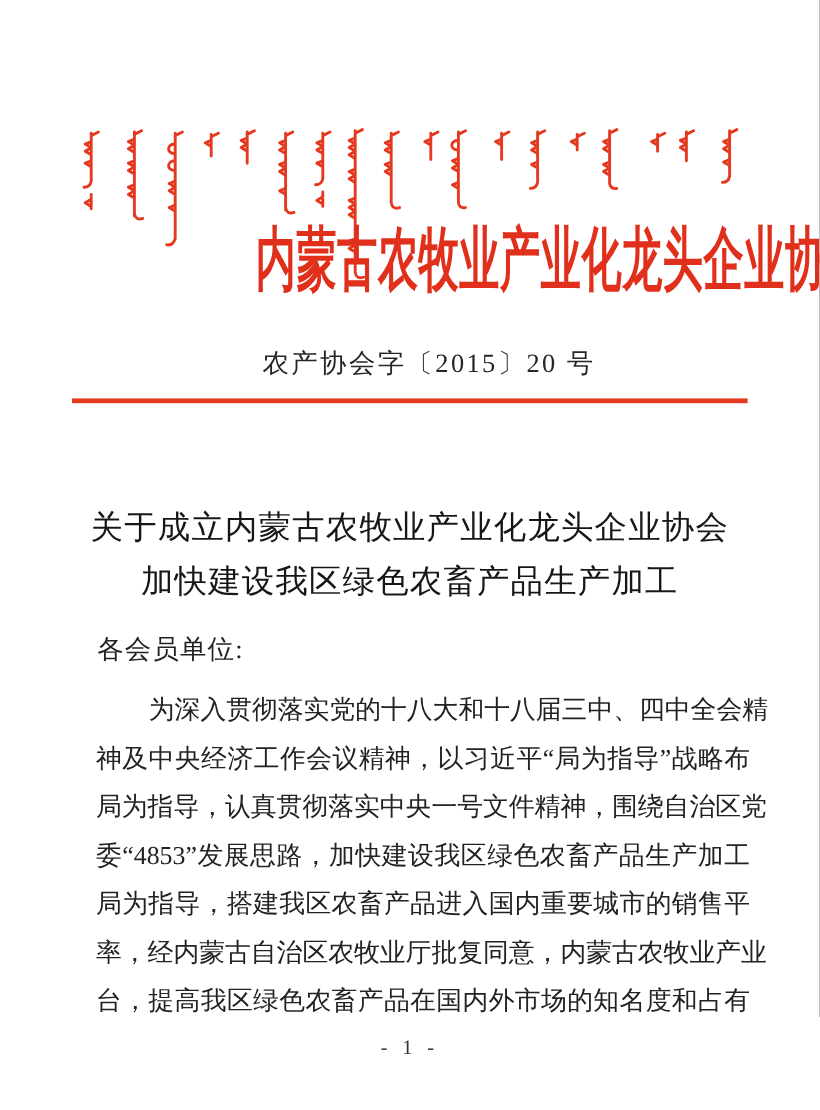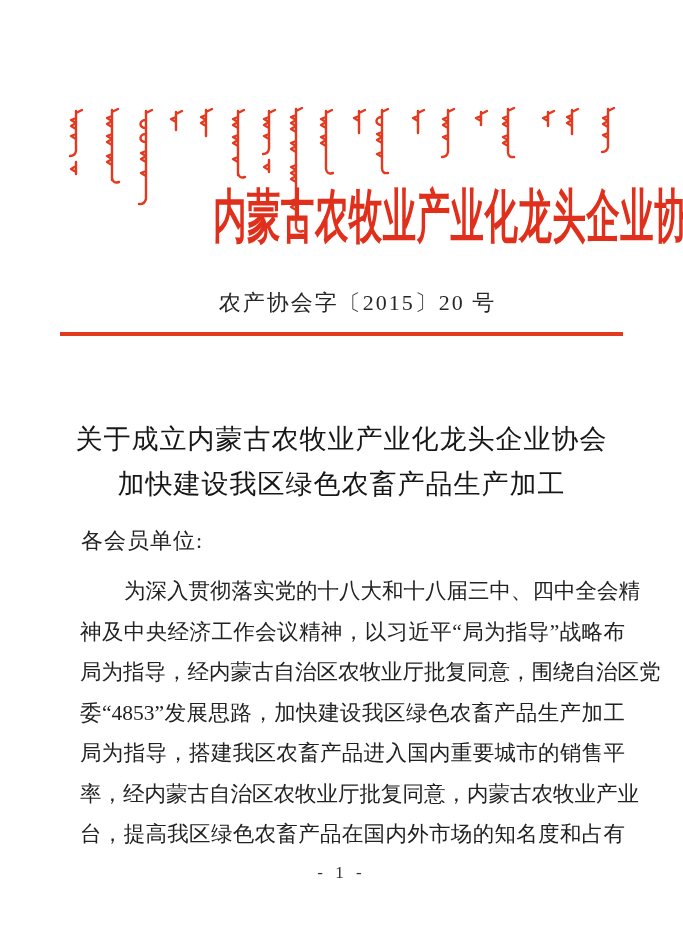--- a/index.html
+++ b/index.html
@@ -215,21 +215,21 @@
   <div class="notice-title">
     <div>关于成立内蒙古农牧业产业化龙头企业协会</div>
     <div>加快建设我区绿色农畜产品生产加工</div>
   </div>
 
   <div class="salutation">各会员单位:</div>
 
   <div class="body-block">
     <div class="body-line indent">为深入贯彻落实党的十八大和十八届三中、四中全会精</div>
     <div class="body-line">神及中央经济工作会议精神，以习近平“局为指导”战略布</div>
-    <div class="body-line">局为指导，经内蒙古自治区农牧业厅批复同意，围绕自治区党</div>
+    <div class="body-line">局为指导，认真贯彻落实中央一号文件精神，围绕自治区党</div>
     <div class="body-line">委“4853”发展思路，加快建设我区绿色农畜产品生产加工</div>
     <div class="body-line">局为指导，搭建我区农畜产品进入国内重要城市的销售平</div>
     <div class="body-line">率，经内蒙古自治区农牧业厅批复同意，内蒙古农牧业产业</div>
     <div class="body-line">台，提高我区绿色农畜产品在国内外市场的知名度和占有</div>
   </div>
 
   <div class="page-number">- 1 -</div>
 
 </div>
 

